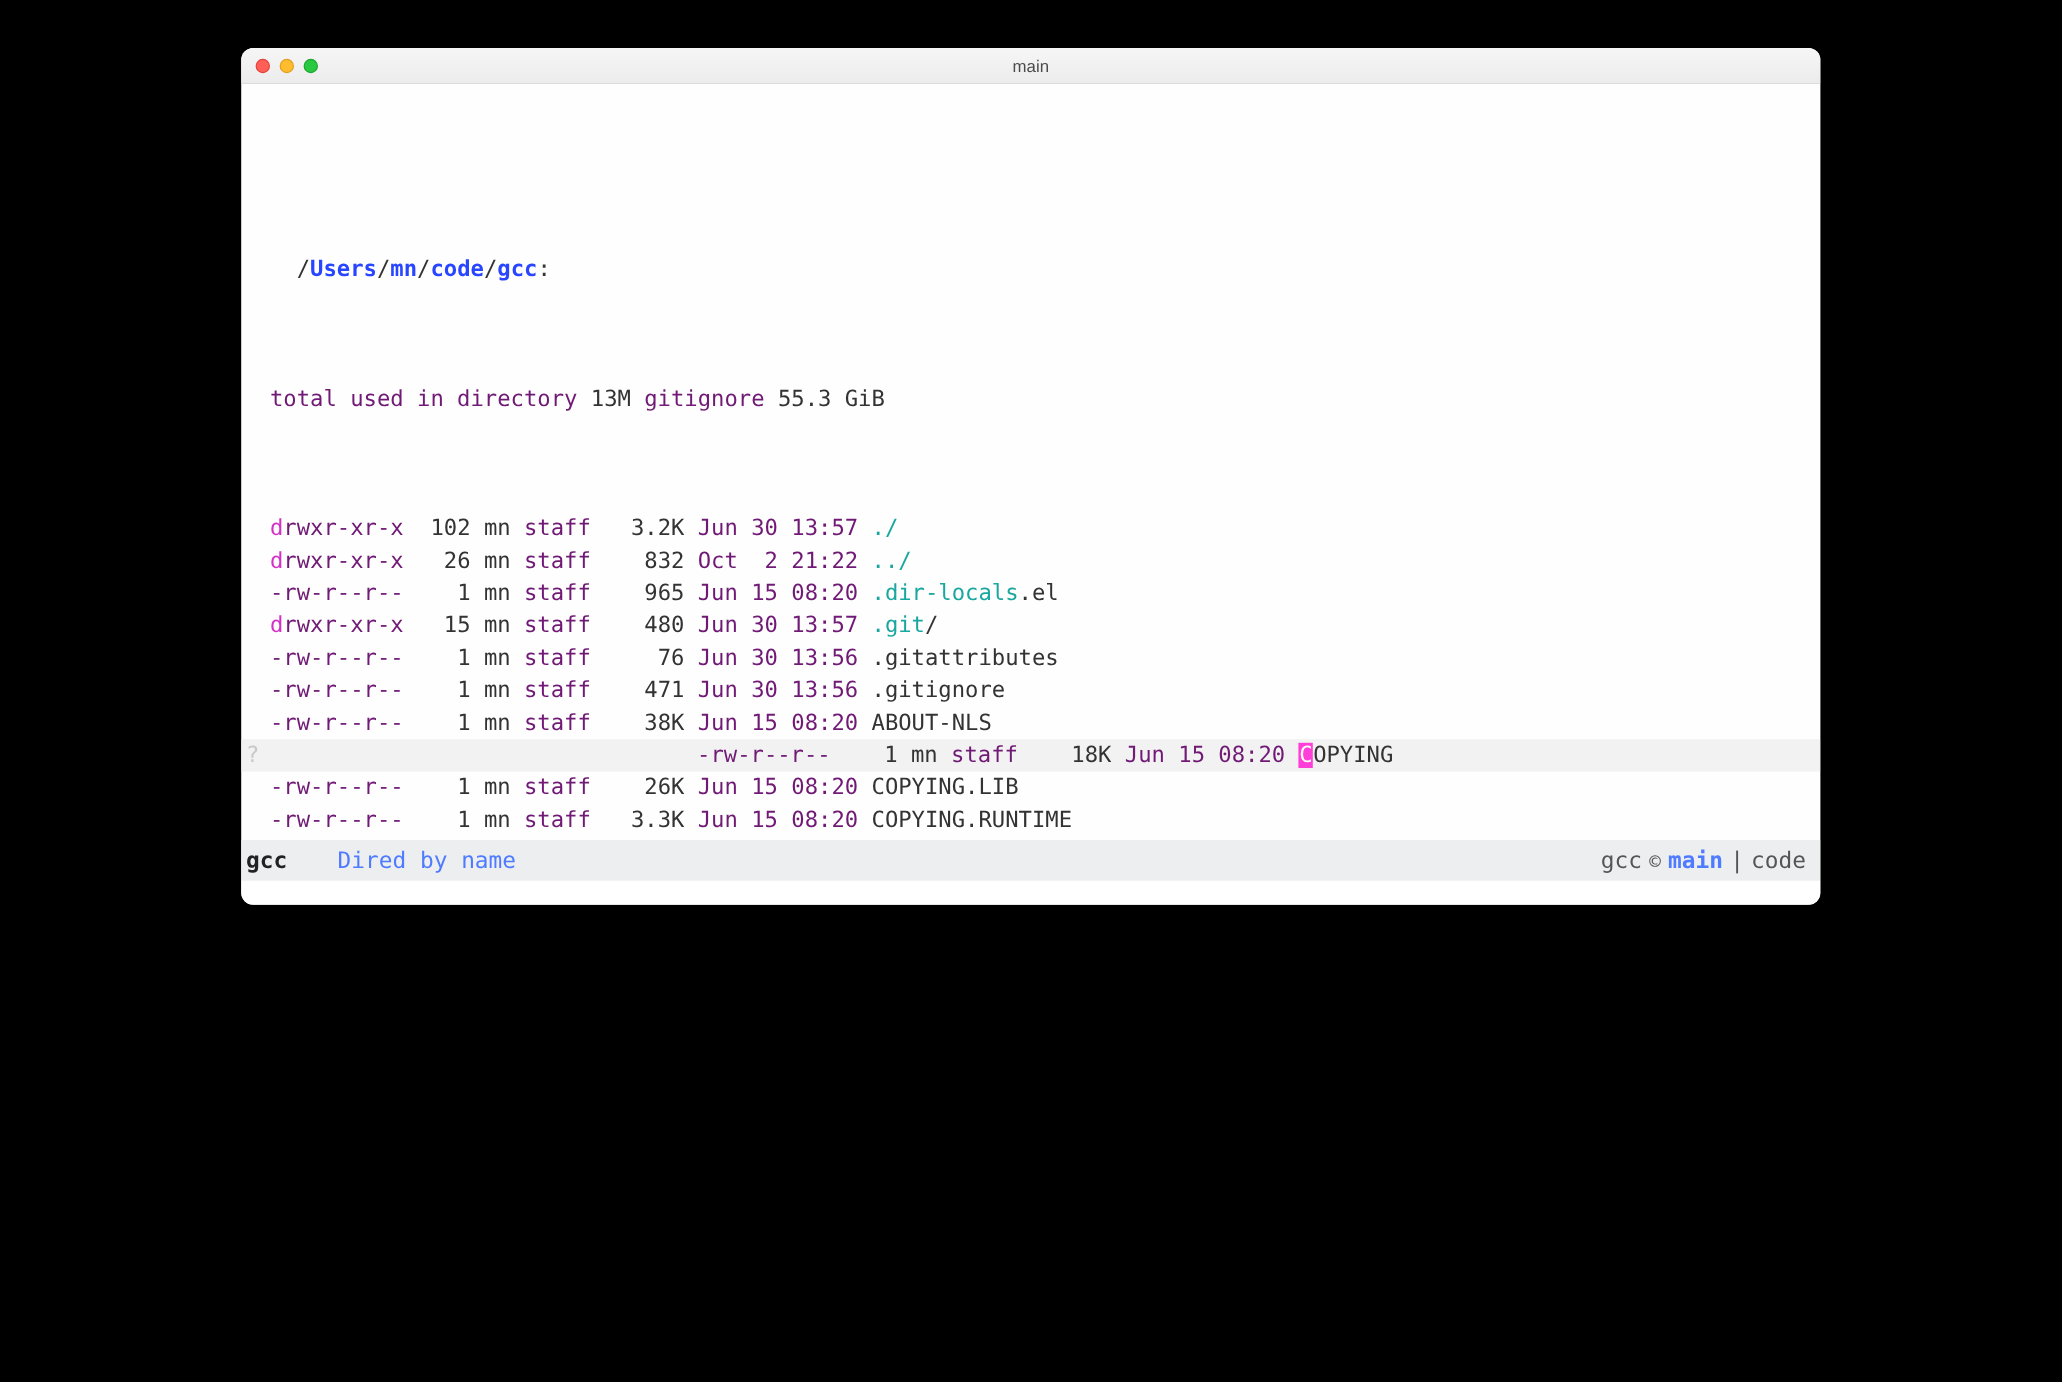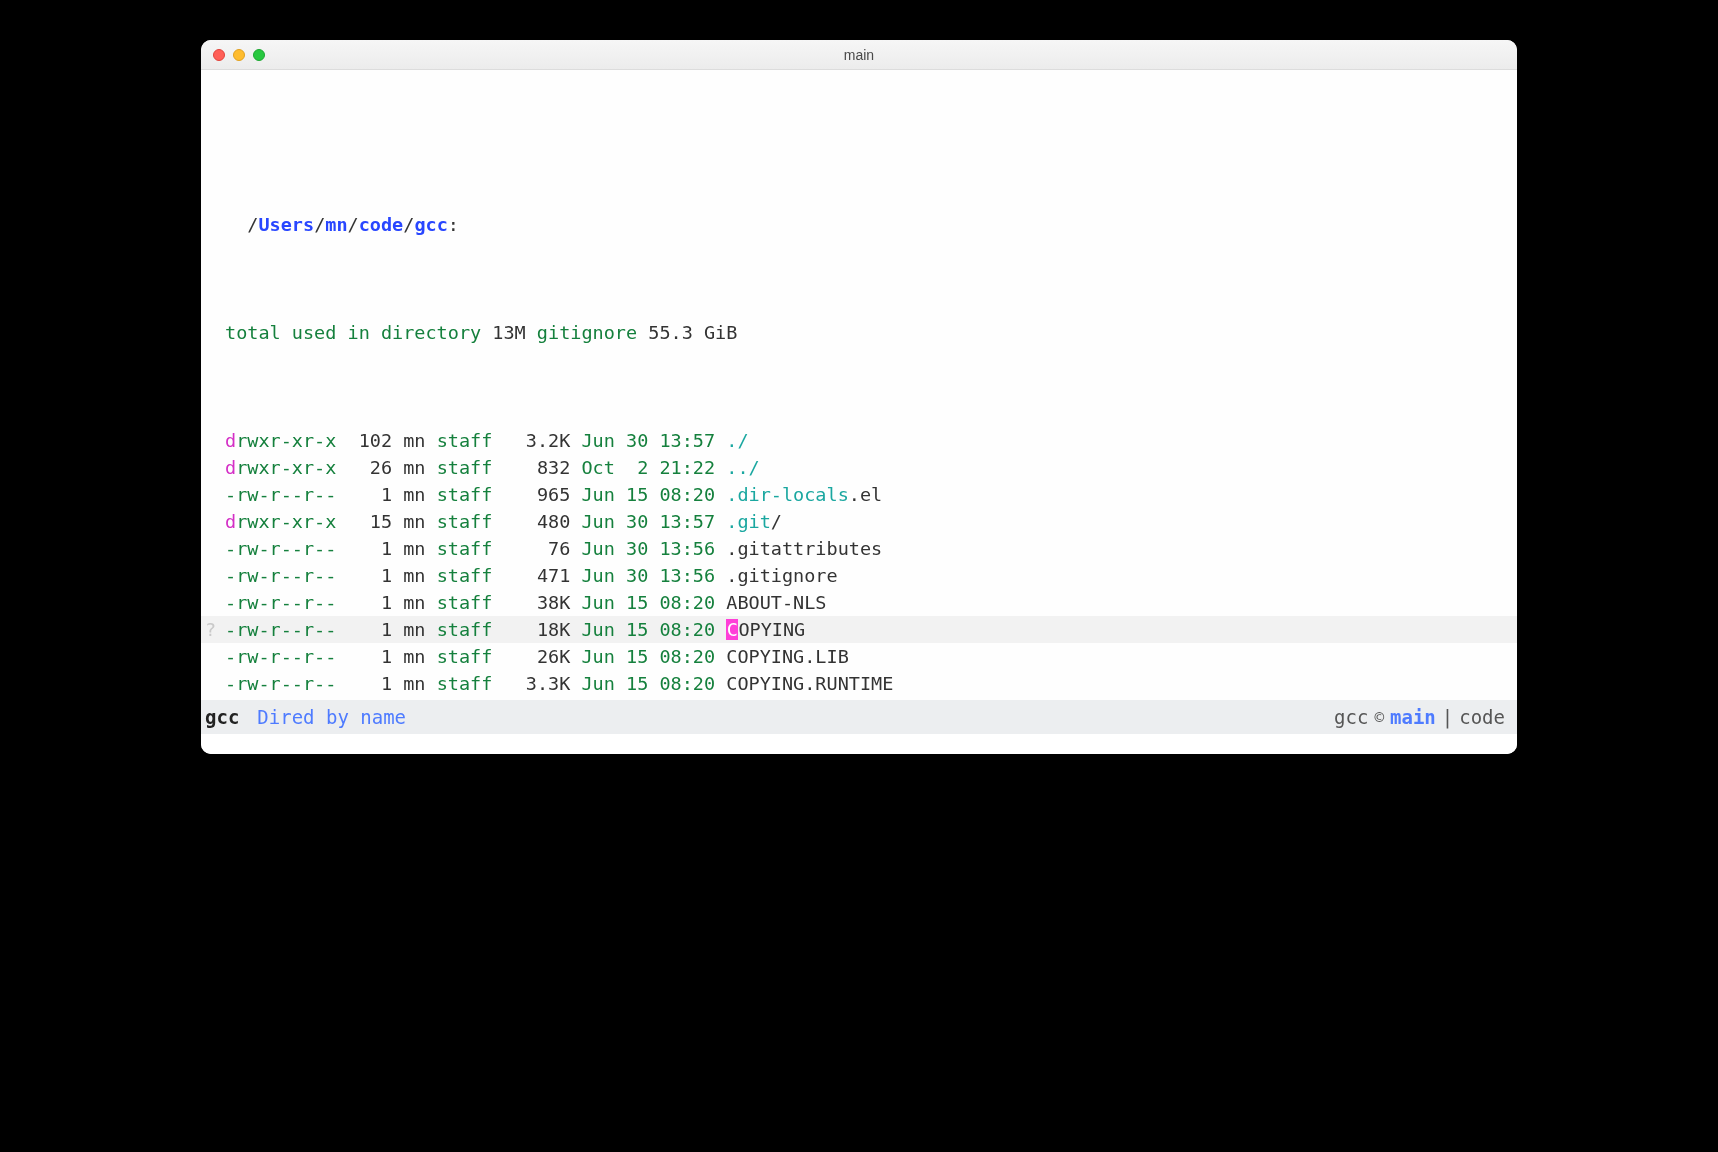--- a/index.html
+++ b/index.html
@@ -42,22 +42,22 @@
     font-size: 18.5px;
     line-height: 27px;
     padding: 6px 0 0 0;
     color: #333;
     white-space: pre;
     overflow: hidden;
     position: relative;
     height: 630px;
   }
   .row { padding-left: 24px; display: block; }
-  .row.highlight { background: #f2f2f2; }
-  .dim { color: #15803d; }
+  .row.highlight { background: #f2f2f2; text-align: center; }
+  .dim { color: #701a75; }
   .dark { color: #333; }
   .blue-bold { color: #2846ff; font-weight: 700; }
   .teal { color: #1aa7a0; }
   .d-mag { color: #d42fc6; }
   .cursor {
     background: #ff3fd8;
     color: #fff;
     padding: 0 0.5px;
   }
   .gutter-q {
@@ -73,21 +73,21 @@
     align-items: center;
     justify-content: space-between;
     background: #eceef0;
     height: 34px;
     font-size: 19px;
     padding: 0 12px 0 4px;
     color: #555;
   }
   .ml-left { display: flex; gap: 18px; align-items: center; }
   .ml-buf { font-weight: 700; color: #222; }
-  .ml-mode { color: #4e7bff; }
+  .ml-mode { color: #4e7bff; margin-left: 24px; }
   .ml-right { display: flex; align-items: center; gap: 6px; }
   .ml-branch { color: #4e7bff; font-weight: 700; }
   .circ { font-size: 16px; color: #555; }
   .echo {
     height: 20px; background: #fff;
   }
 </style>
 </head>
 <body>
 

